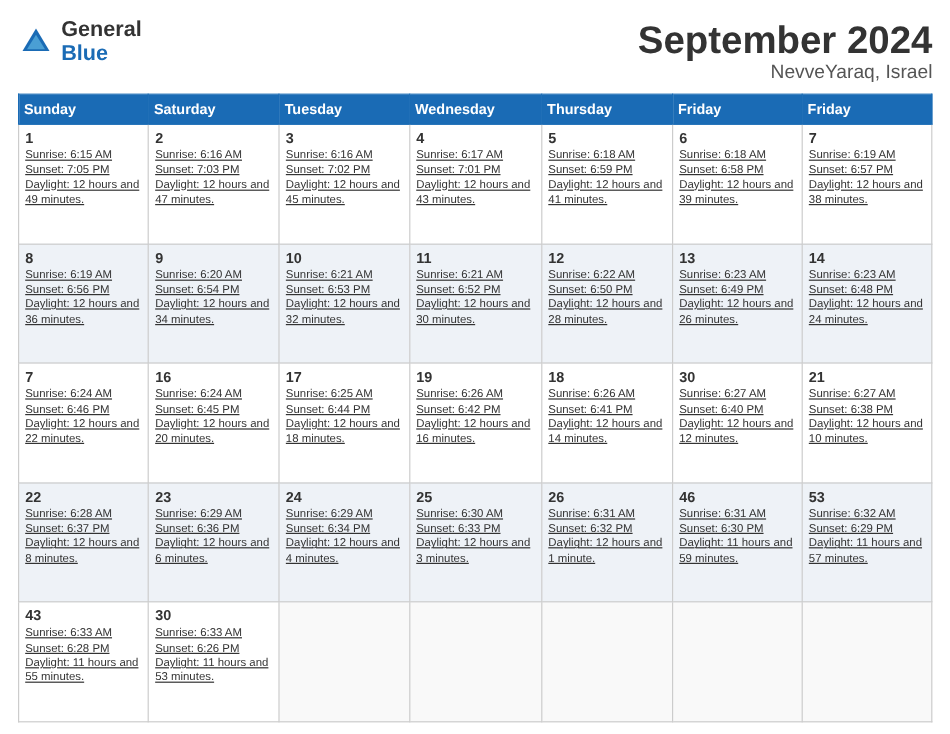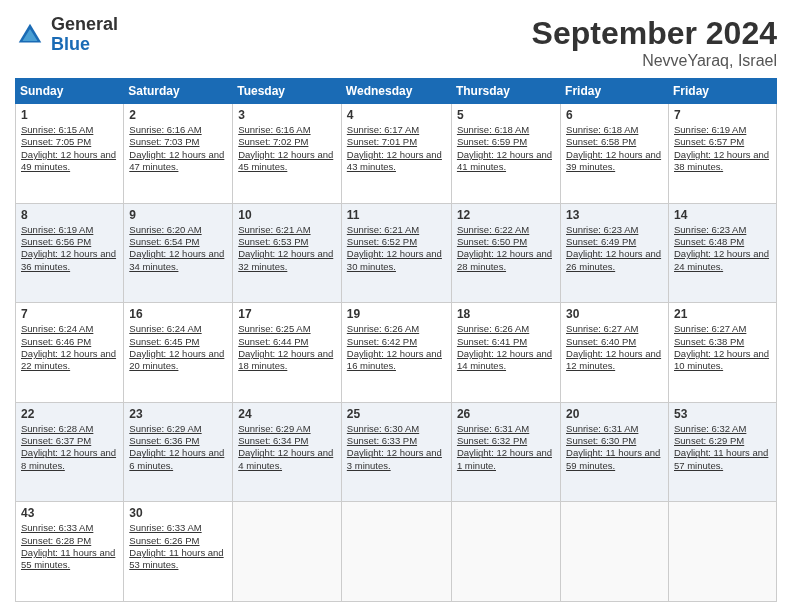--- a/index.html
+++ b/index.html
@@ -247,21 +247,21 @@
           </td>
           <td>
             <span class="day-num">25</span>
             <div class="day-info">Sunrise: 6:30 AM<br>Sunset: 6:33 PM<br>Daylight: 12 hours and 3 minutes.</div>
           </td>
           <td>
             <span class="day-num">26</span>
             <div class="day-info">Sunrise: 6:31 AM<br>Sunset: 6:32 PM<br>Daylight: 12 hours and 1 minute.</div>
           </td>
           <td>
-            <span class="day-num">20</span>
+            <span class="day-num">46</span>
             <div class="day-info">Sunrise: 6:31 AM<br>Sunset: 6:30 PM<br>Daylight: 11 hours and 59 minutes.</div>
           </td>
           <td>
             <span class="day-num">53</span>
             <div class="day-info">Sunrise: 6:32 AM<br>Sunset: 6:29 PM<br>Daylight: 11 hours and 57 minutes.</div>
           </td>
         </tr>
         <tr>
           <td>
             <span class="day-num">43</span>

